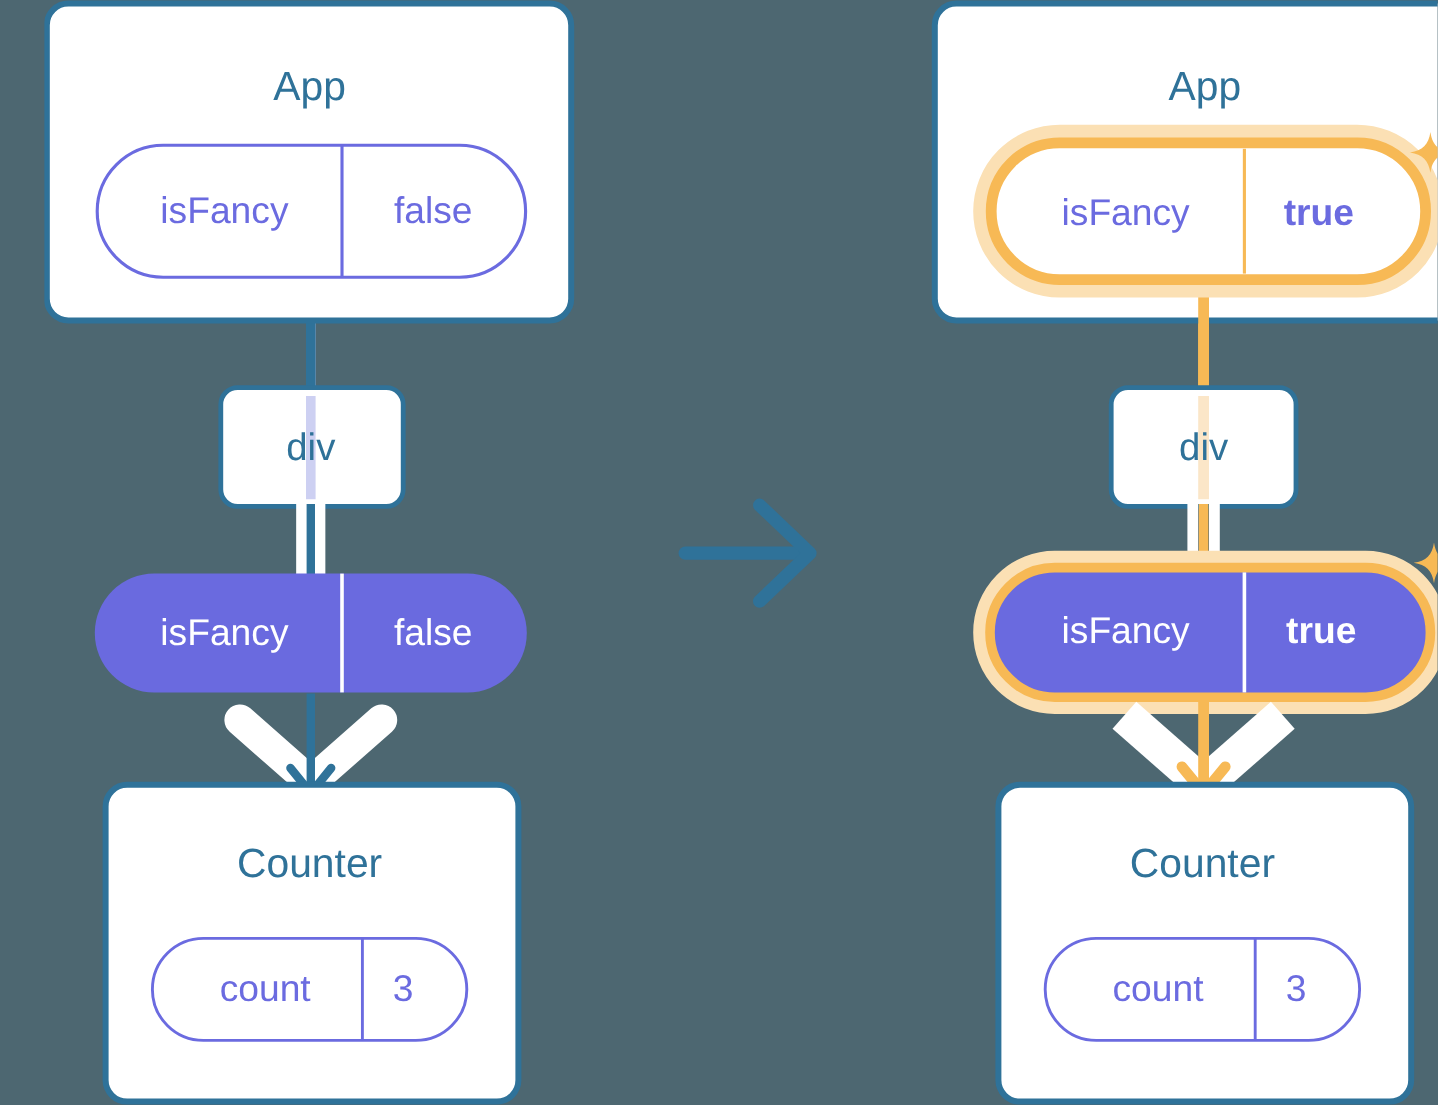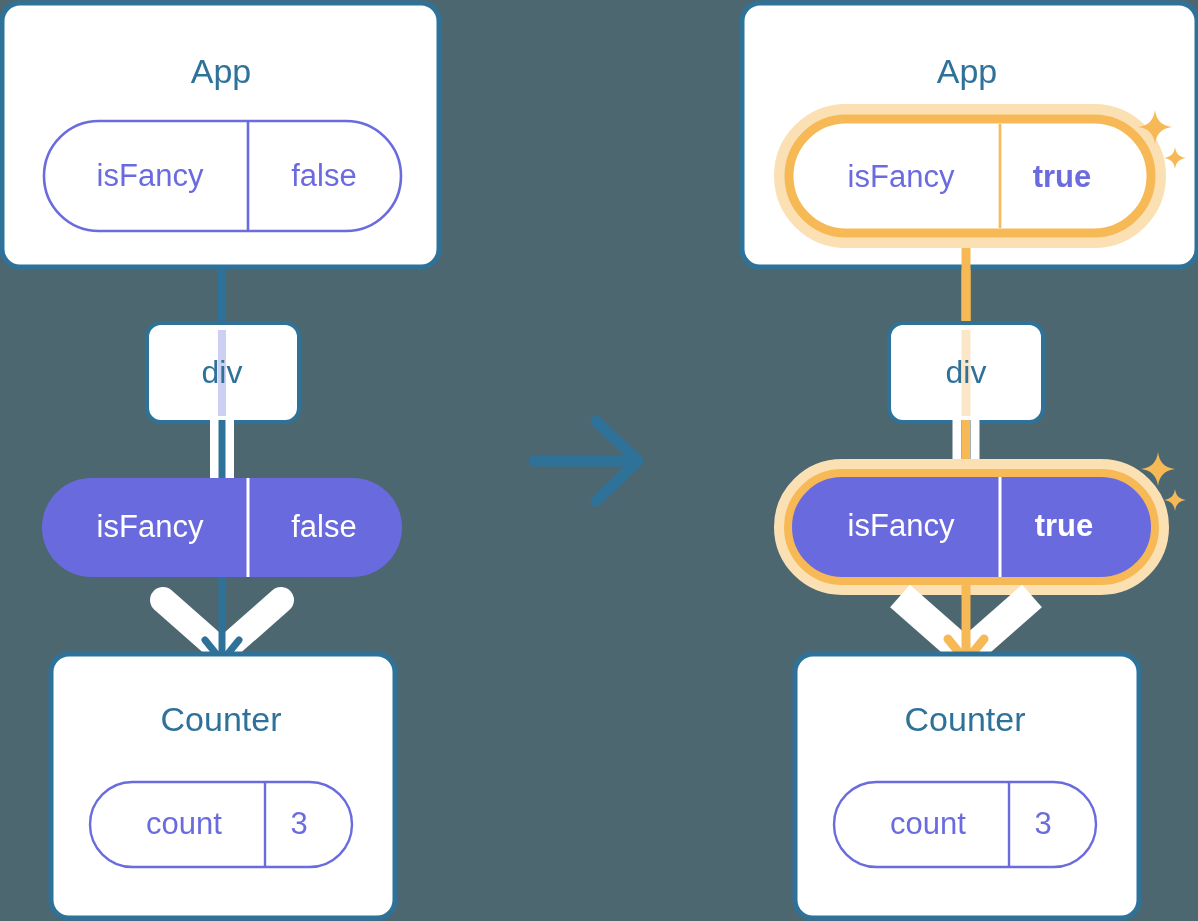--- a/index.html
+++ b/index.html
@@ -10,20 +10,21 @@
   body {
     width: 1198px;
     height: 921px;
     overflow: hidden;
     font-family: "Liberation Sans", sans-serif;
   }
   #stage {
     position: relative;
     width: 1076px;
     height: 921px;
+    margin-left: 37px;
   }
   #stage > svg {
     position: absolute;
     top: 0;
     left: 0;
   }
   .box-title {
     font-size: 34px;
     fill: #2f7299;
     text-anchor: middle;

